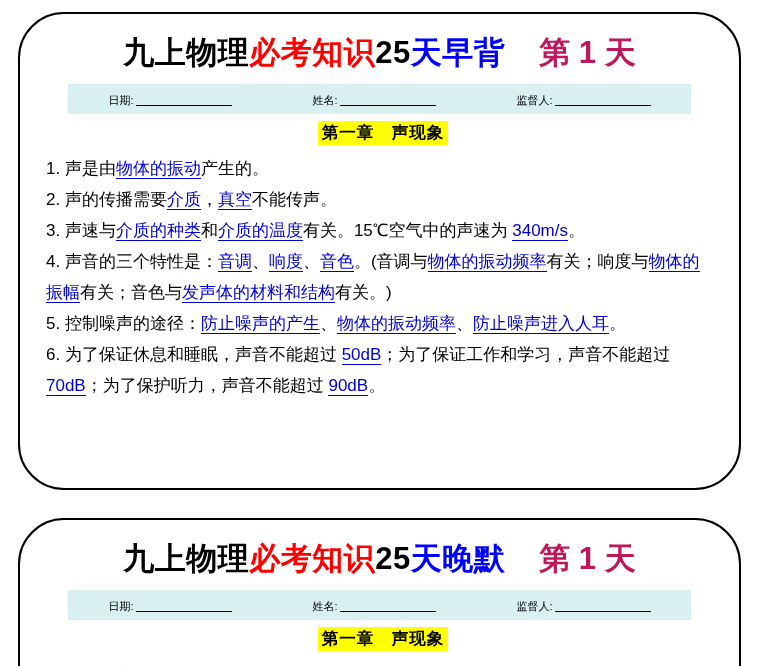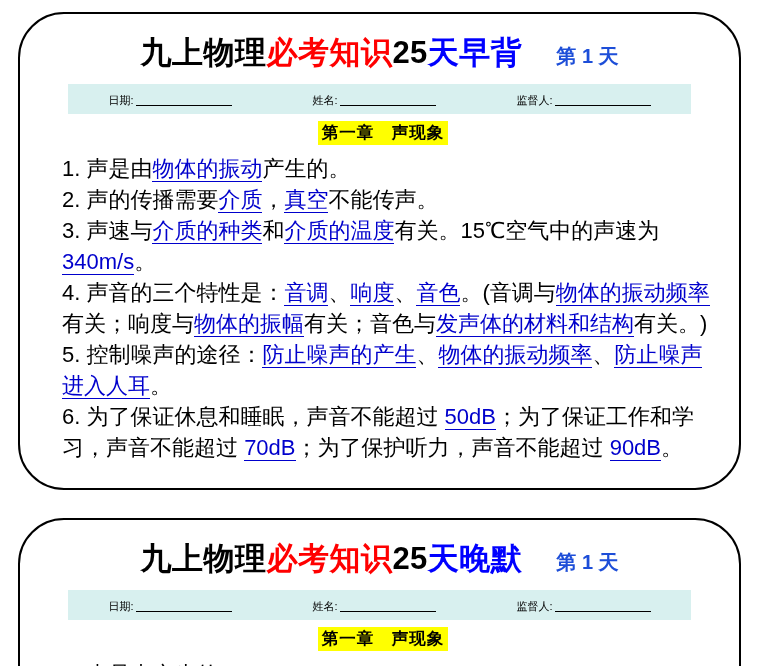--- a/index.html
+++ b/index.html
@@ -44,23 +44,23 @@
   .title-main {
     font-size: 31px;
     font-weight: bold;
     letter-spacing: 0.5px;
     white-space: nowrap;
   }
   .t-black { color: #000; }
   .t-red { color: #ff0000; }
   .t-blue { color: #0000ff; }
   .title-day {
-    font-size: 20px;
+    font-size: 31px;
     font-weight: bold;
-    color: #1d4ed8;
+    color: #be185d;
     white-space: nowrap;
   }
 
   .meta-bar {
     margin: 4px 48px 0 48px;
     background: #d8f0ef;
     height: 30px;
     display: flex;
     align-items: center;
     justify-content: space-around;
@@ -87,22 +87,22 @@
     display: inline-block;
     background: #ffff00;
     font-size: 16.5px;
     font-weight: bold;
     padding: 1px 4px;
     letter-spacing: 1px;
     margin-left: 7px;
   }
 
   .body-list {
-    margin: 8px 26px 0 42px;
-    font-size: 22px;
+    margin: 8px 26px 0 26px;
+    font-size: 17px;
     line-height: 31px;
     color: #000;
   }
   .li {
     margin-bottom: 0px;
     text-indent: 0;
   }
   .u {
     border-bottom: 1.4px solid #0000cc;
     color: #0000cc;

